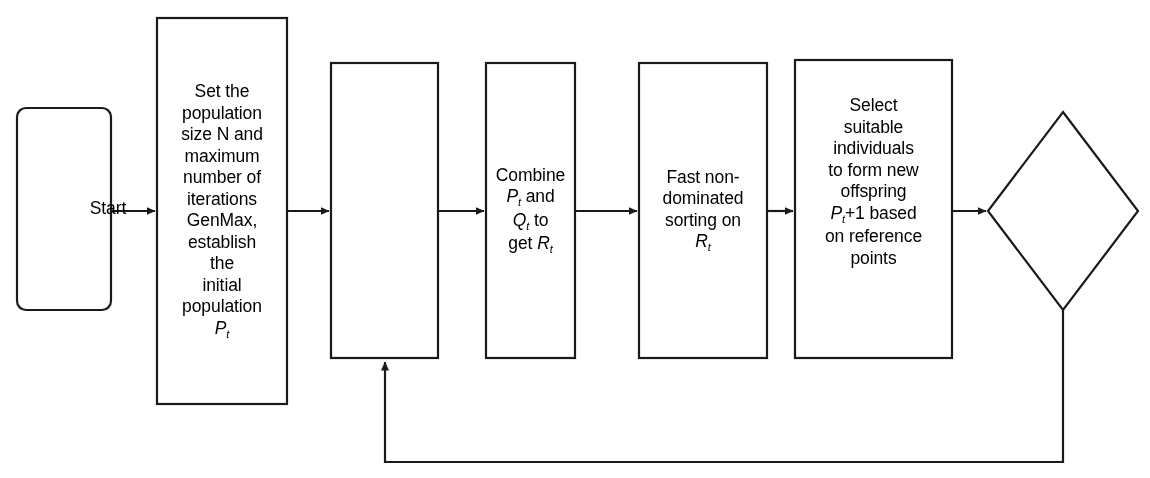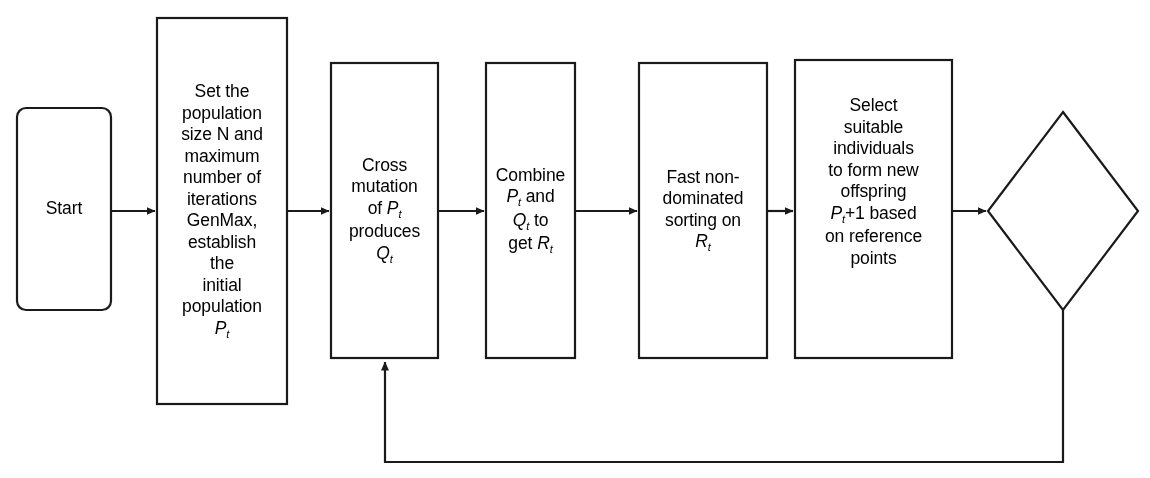--- a/index.html
+++ b/index.html
@@ -97,31 +97,28 @@
 
     <line class="connector" x1="575" y1="211" x2="637" y2="211" marker-end="url(#arrowhead)"></line>
 
     <line class="connector" x1="767" y1="211" x2="793" y2="211" marker-end="url(#arrowhead)"></line>
 
     <line class="connector" x1="952" y1="211" x2="986" y2="211" marker-end="url(#arrowhead)"></line>
 
     <path class="connector" d="M1063,310 L1063,462 L385,462 L385,362" marker-end="url(#arrowhead)"></path>
   </svg>
 
-  <div class="node-label" style="left:17px; top:108px; width:94px; height:202px;">
+  <div class="node-label" style="left:17px; top:108px; width:94px; height:202px;padding-left:44px;">
     <span>Start</span>
   </div>
 
   <div class="node-label" style="left:157px; top:18px; width:130px; height:386px;">
     <span>Set the<br>population<br>size N and<br>maximum<br>number of<br>iterations<br>GenMax,<br>establish<br>the<br>initial<br>population<br><i>P</i><sub>t</sub></span>
   </div>
 
-  <div class="node-label" style="left:331px; top:63px; width:107px; height:295px;">
-    <span>Cross<br>mutation<br>of <i>P</i><sub>t</sub><br>produces<br><i>Q</i><sub>t</sub></span>
-  </div>
 
   <div class="node-label" style="left:486px; top:63px; width:89px; height:295px;">
     <span>Combine<br><i>P</i><sub>t</sub> and<br><i>Q</i><sub>t</sub> to<br>get <i>R</i><sub>t</sub></span>
   </div>
 
   <div class="node-label" style="left:639px; top:63px; width:128px; height:295px;">
     <span>Fast non-<br>dominated<br>sorting on<br><i>R</i><sub>t</sub></span>
   </div>
 
   <div class="node-label" style="left:795px; top:60px; width:157px; height:244px;">

